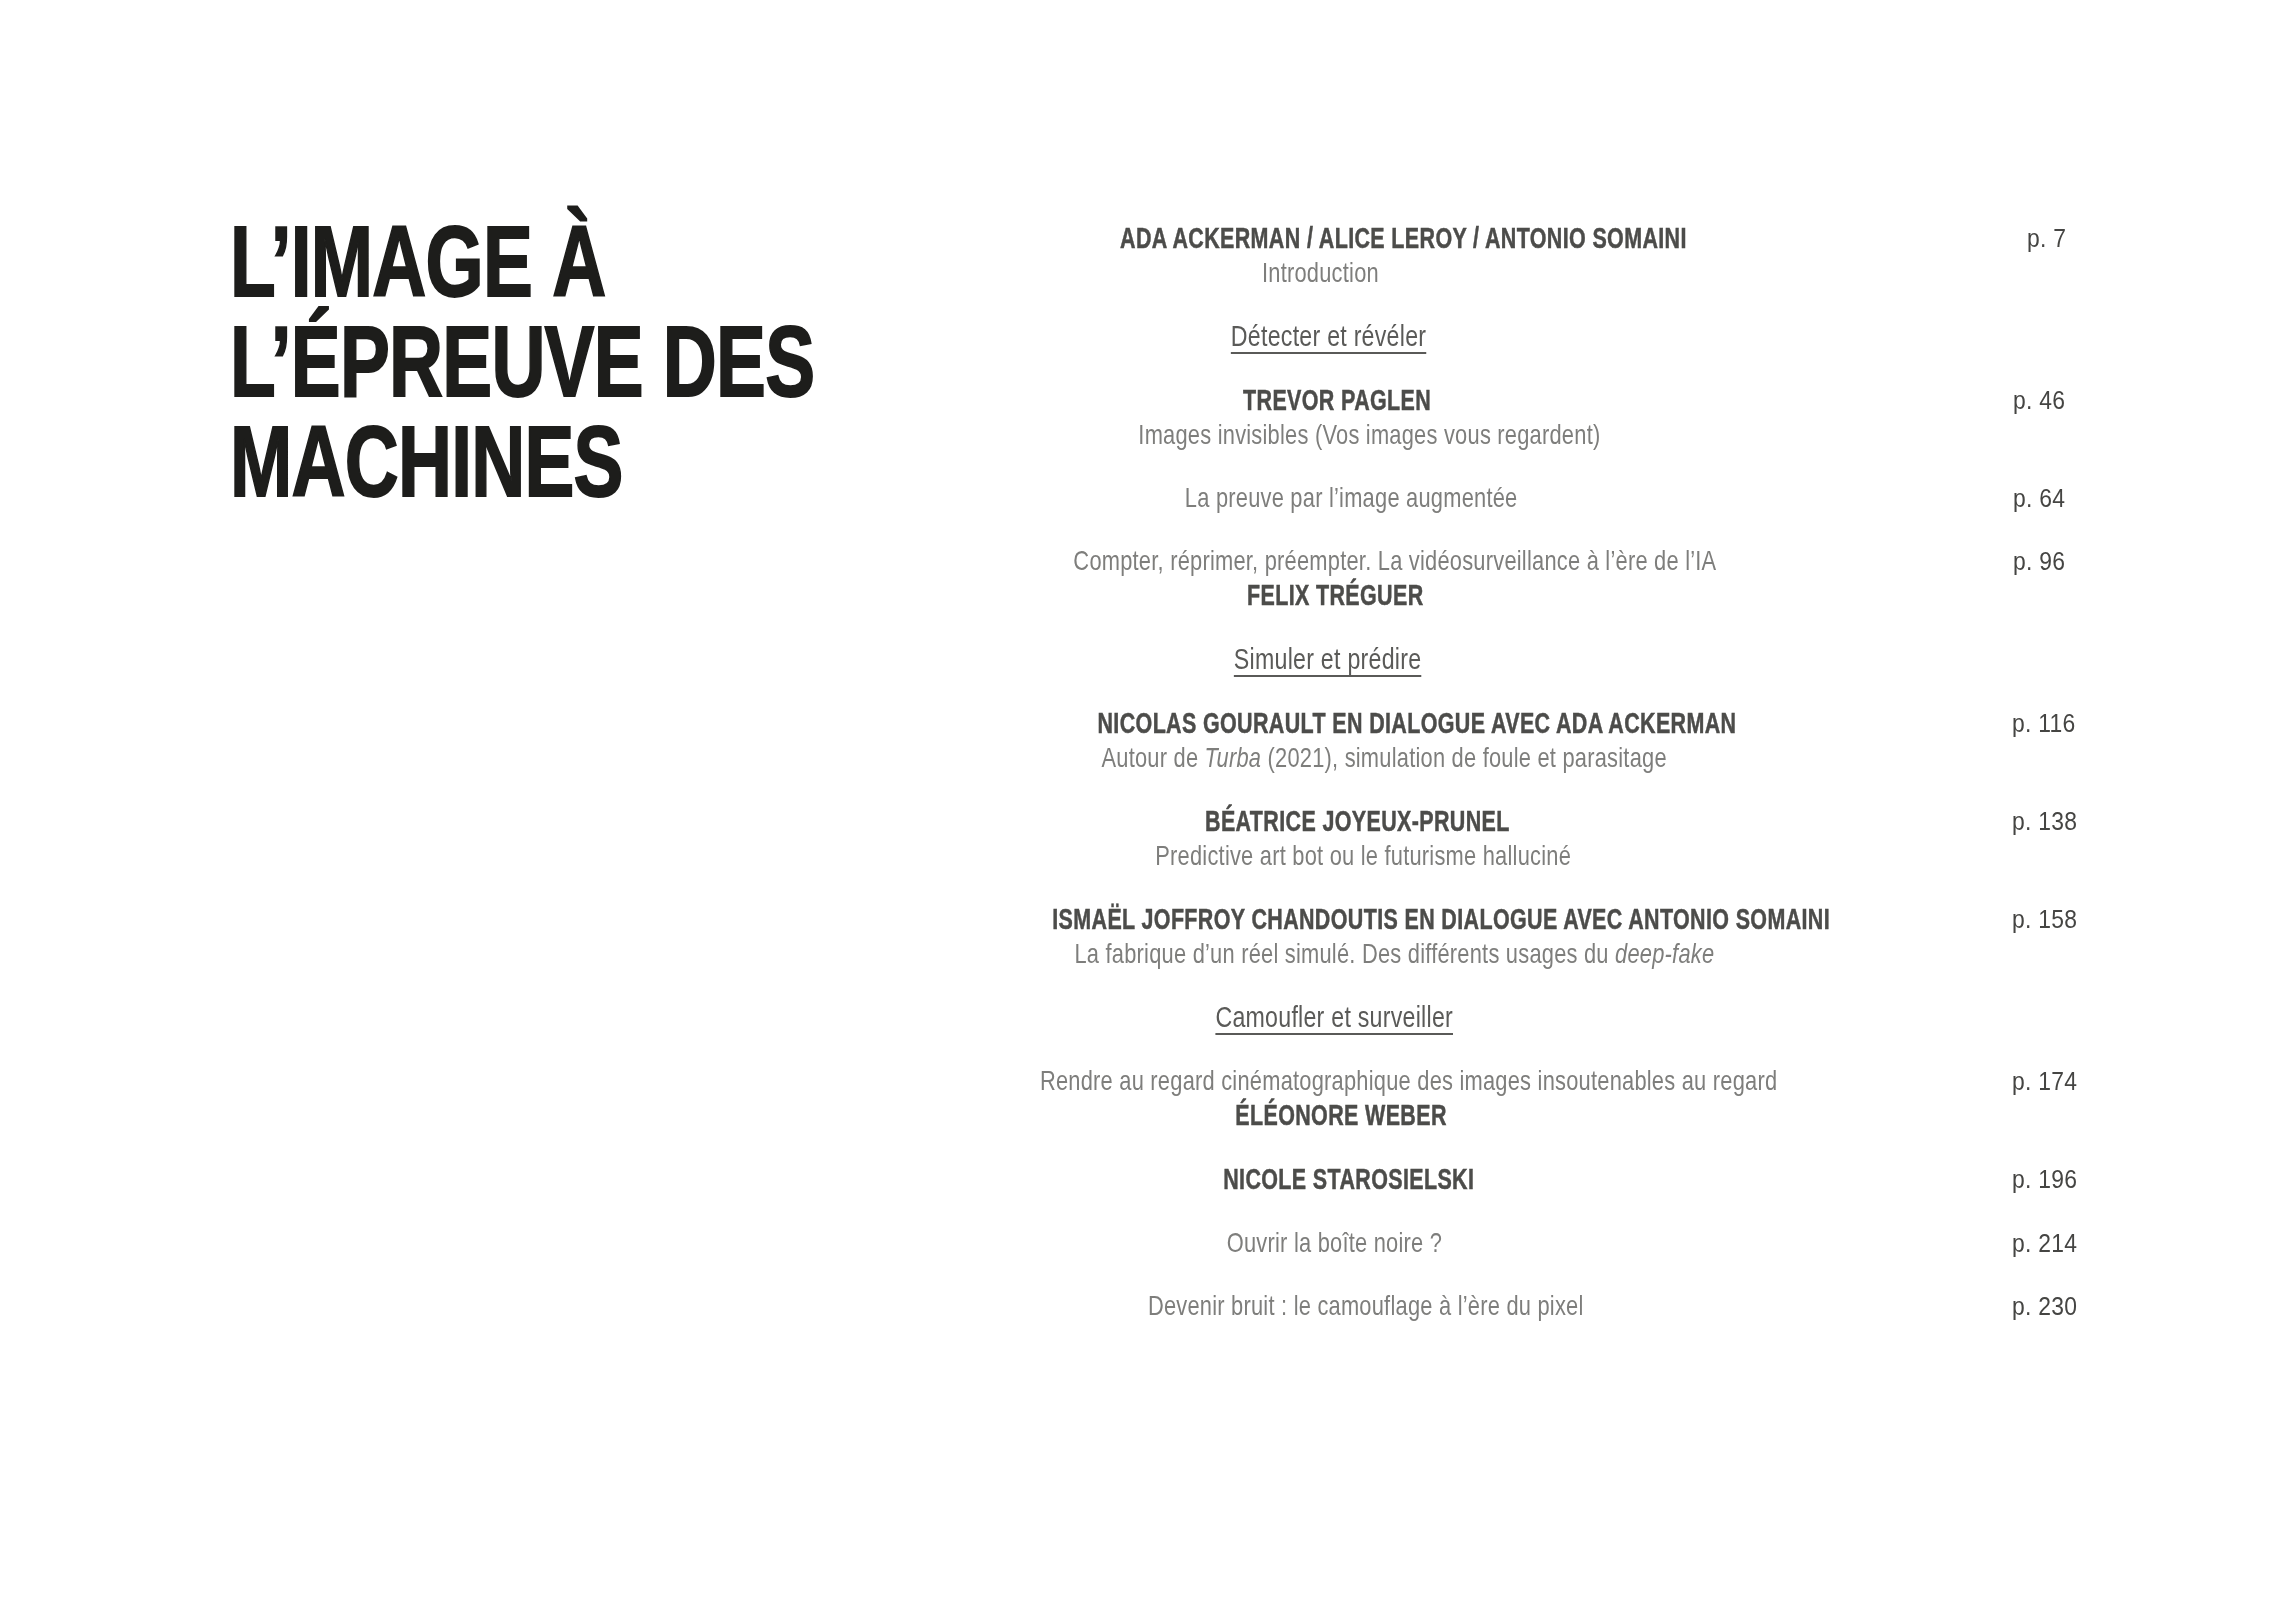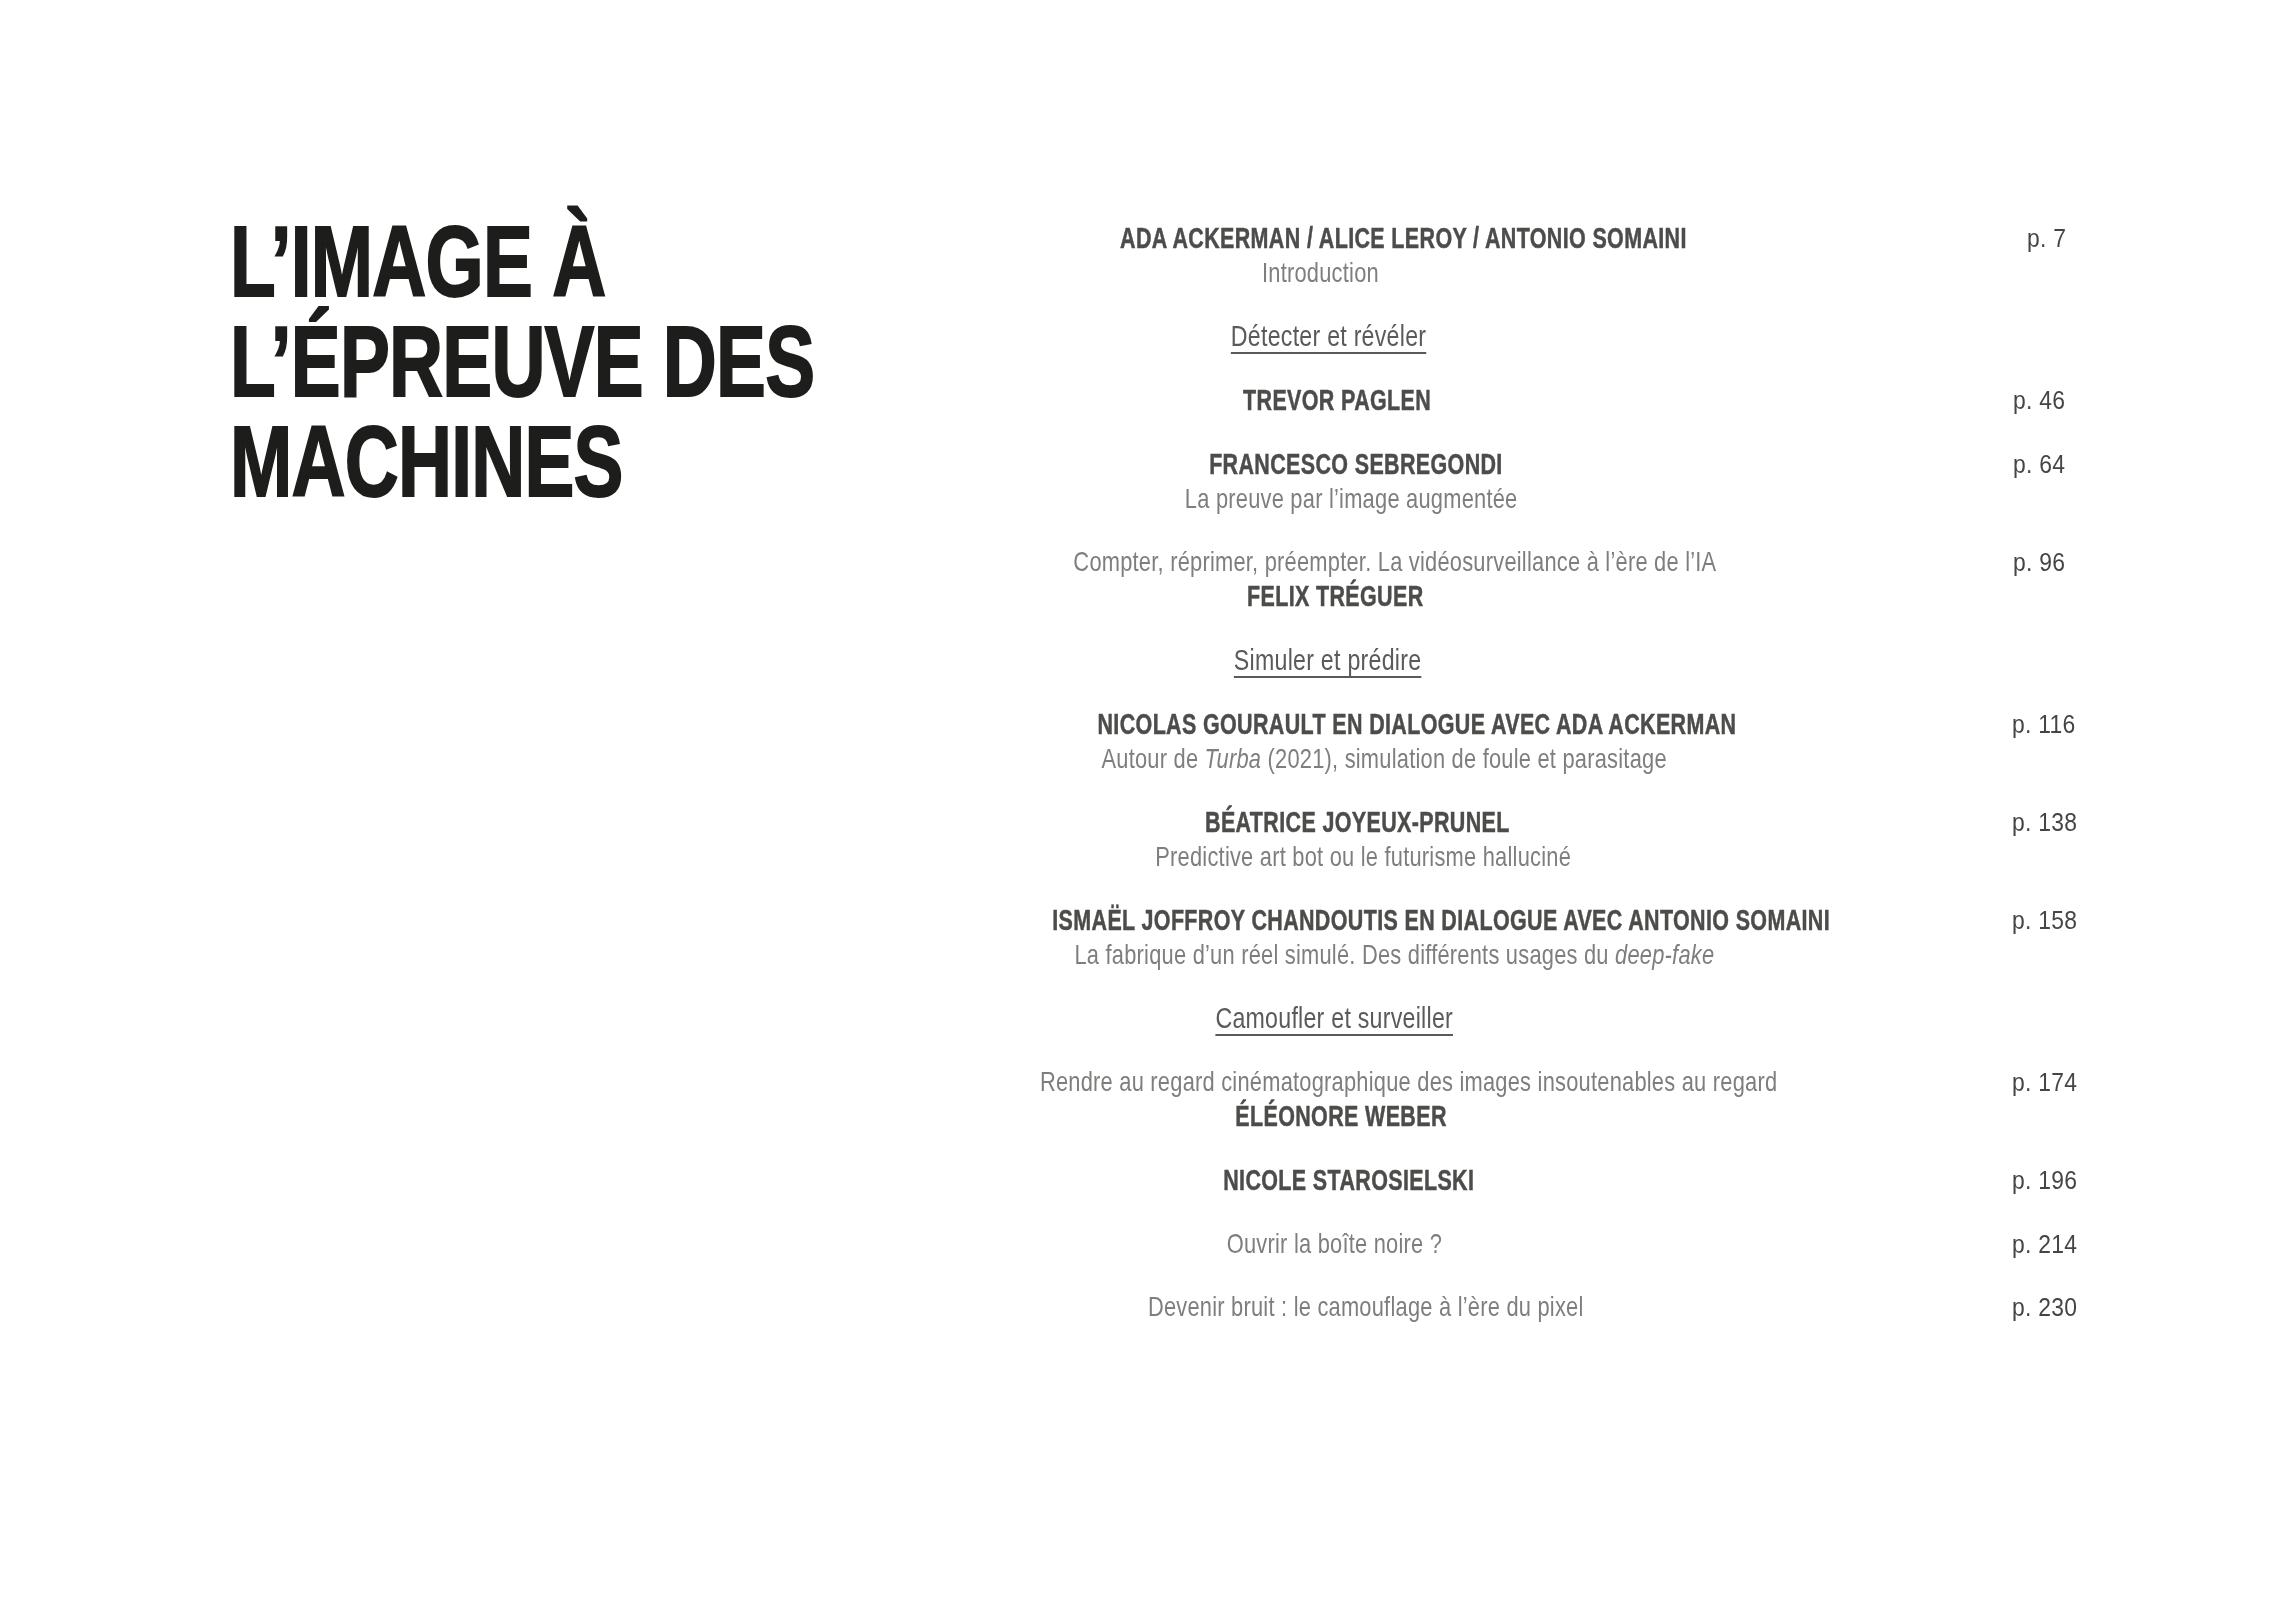--- a/index.html
+++ b/index.html
@@ -128,29 +128,29 @@
   <div class="toc-row">
     <div class="toc-main">
       <span class="heading-text">Détecter et révéler</span>
     </div>
     <div class="toc-pagecol"></div>
   </div>
 
   <div class="toc-row">
     <div class="toc-main">
       <div><span class="authors-text">TREVOR PAGLEN</span></div>
+      <div><span class="title-text">Images invisibles (Vos images vous regardent)</span></div>
     </div>
     <div class="toc-pagecol">
       <span class="page-text">p. 46</span>
     </div>
   </div>
 
   <div class="toc-row">
     <div class="toc-main">
-      <div><span class="authors-text">FRANCESCO SEBREGONDI</span></div>
       <div><span class="title-text">La preuve par l’image augmentée</span></div>
     </div>
     <div class="toc-pagecol">
       <span class="page-text">p. 64</span>
     </div>
   </div>
 
   <div class="toc-row">
     <div class="toc-main">
       <div><span class="title-text">Compter, réprimer, préempter. La vidéosurveillance à l’ère de l’IA</span></div>

